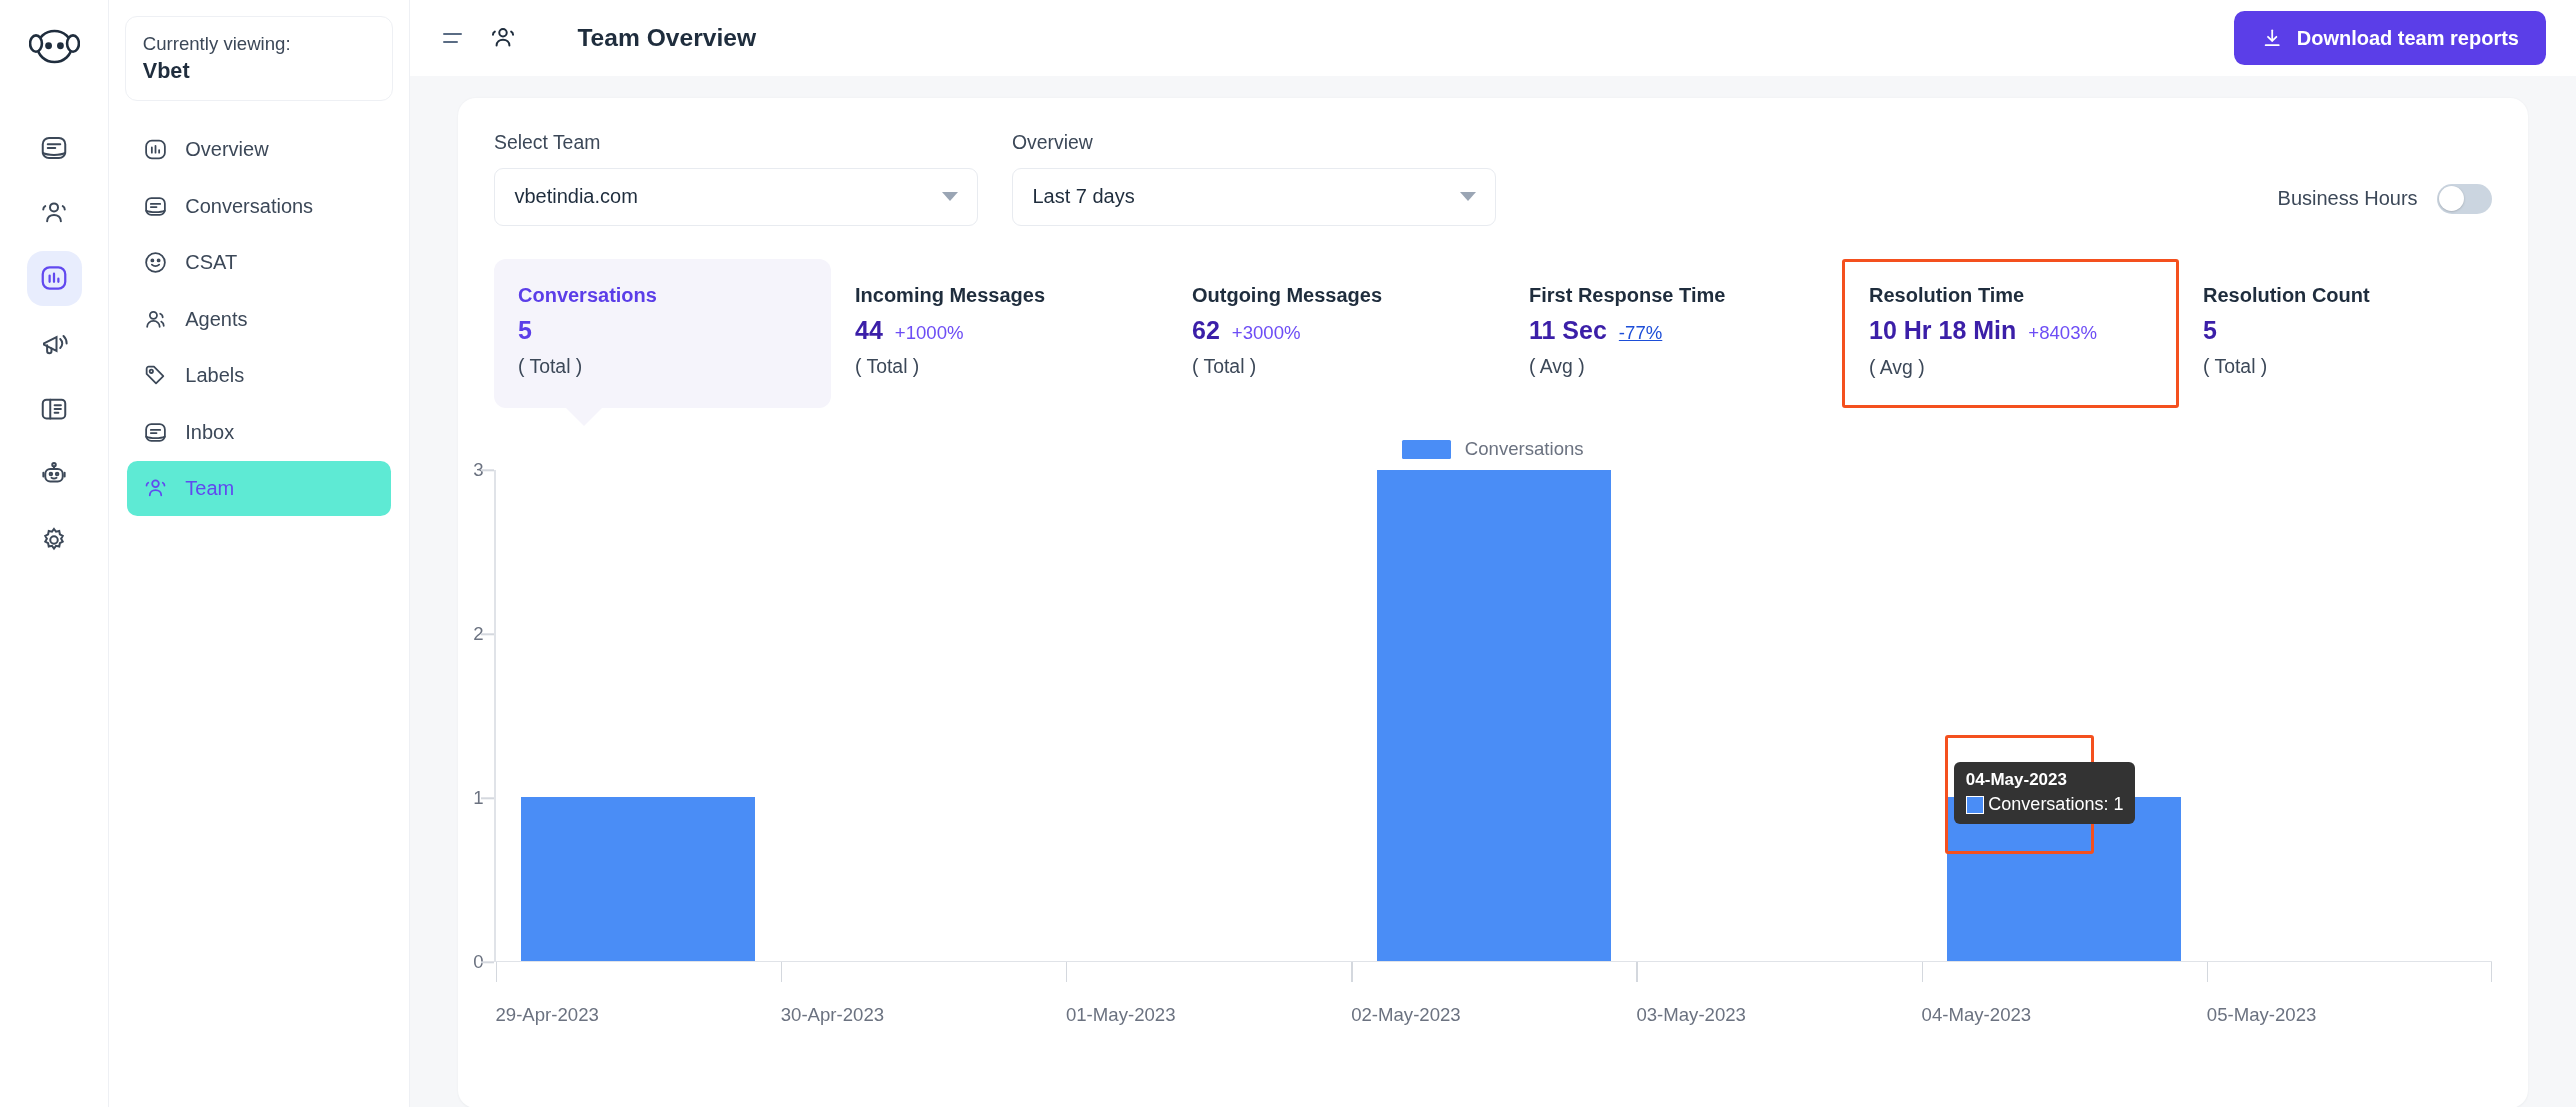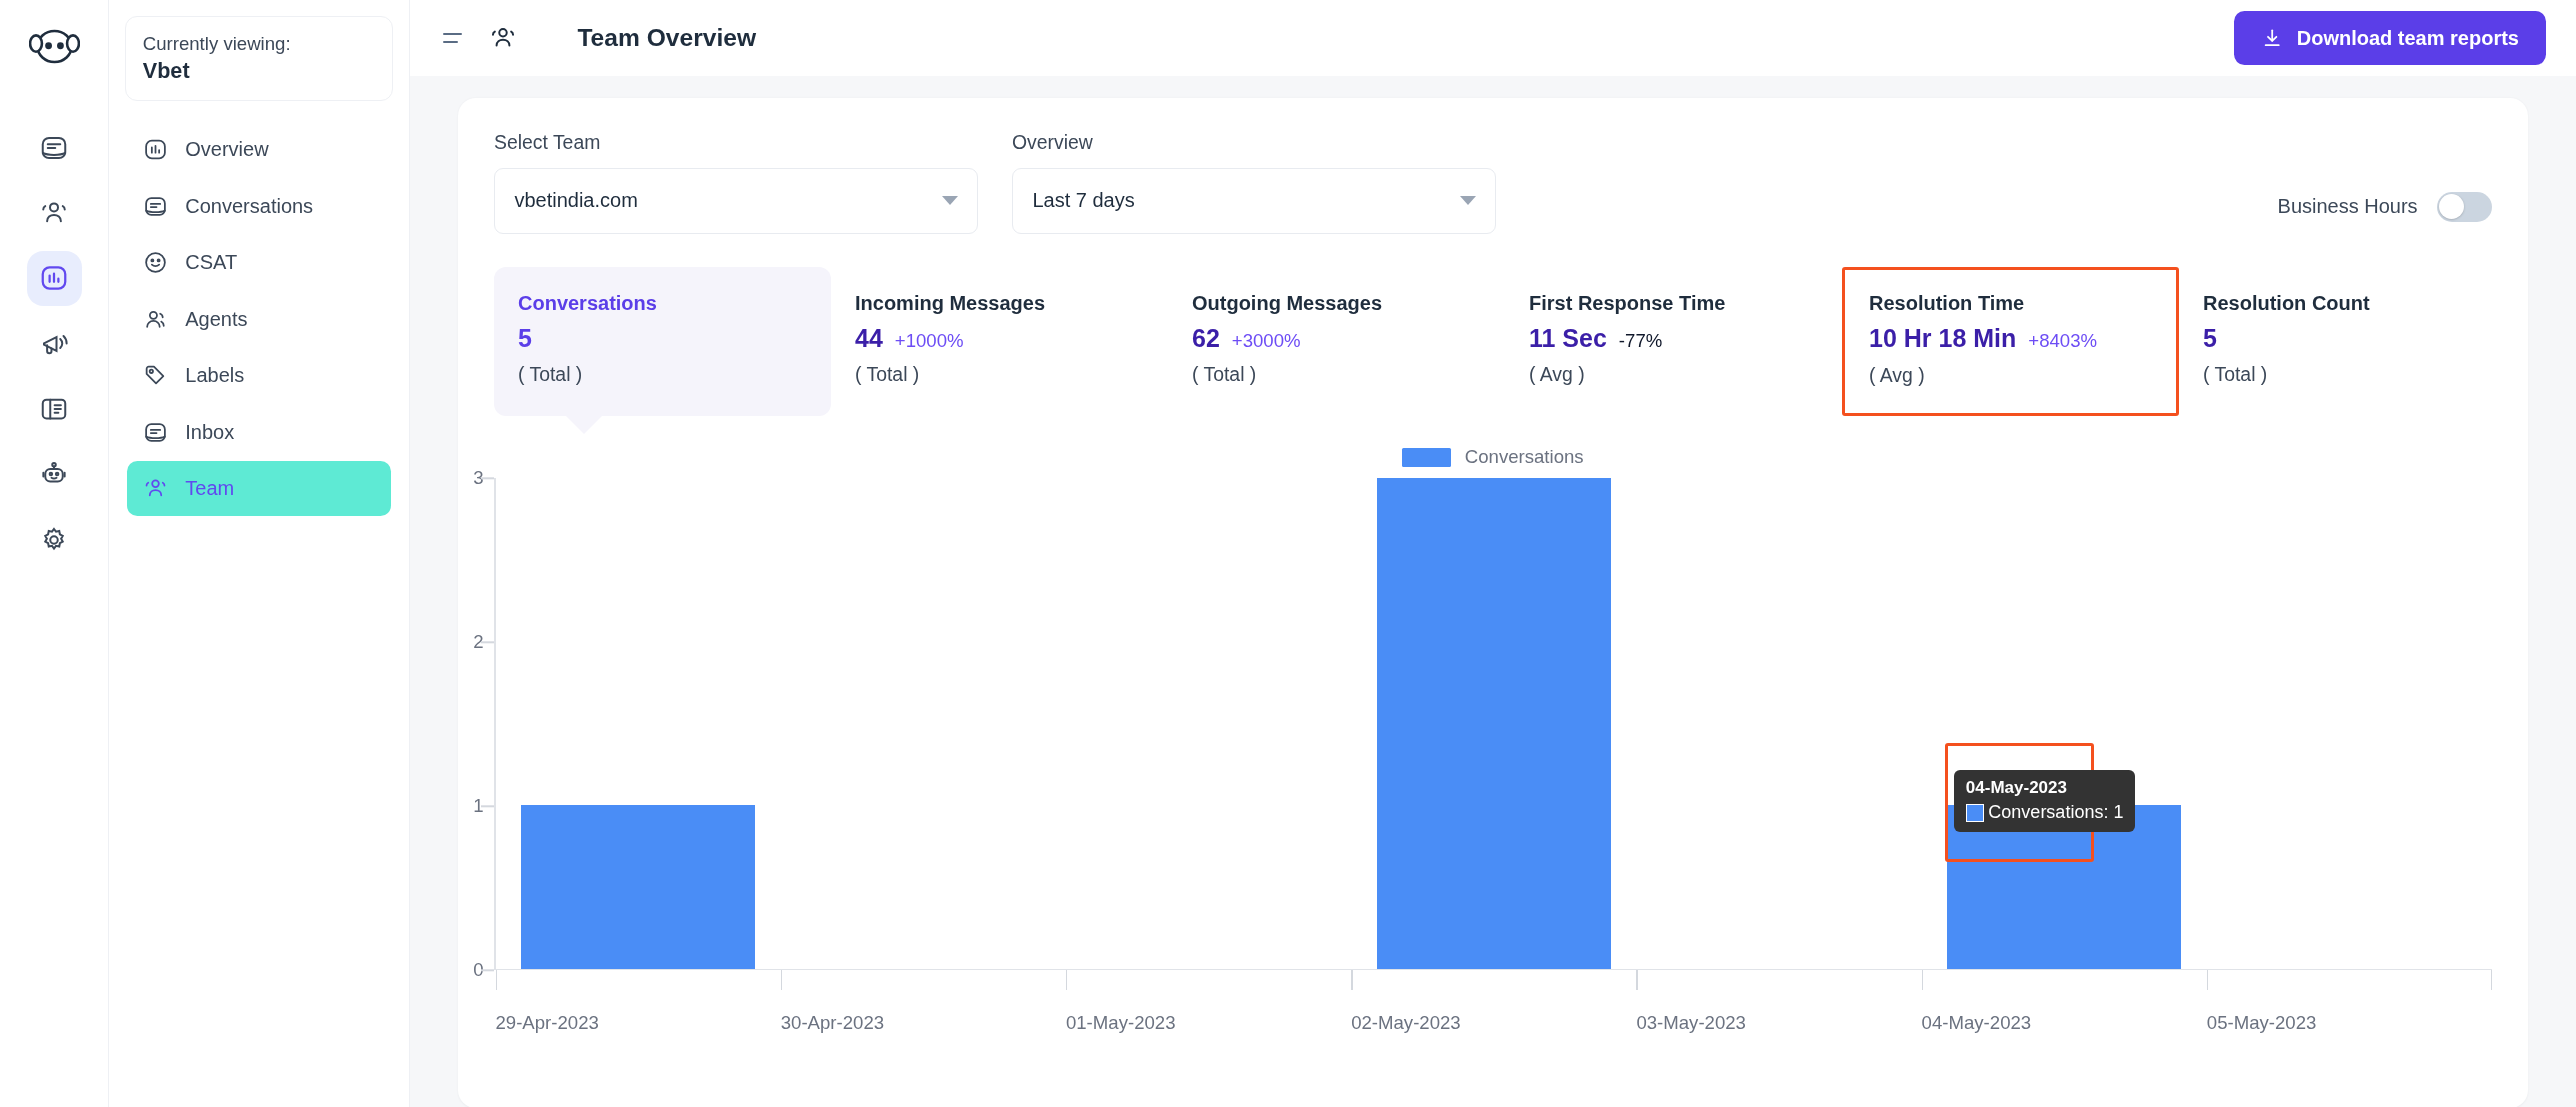--- a/index.html
+++ b/index.html
@@ -168,21 +168,21 @@
     margin-bottom: 12px;
   }
   .field { display: flex; flex-direction: column; }
   .field-label {
     font-size: 19.4px;
     color: #3c4858;
     margin-bottom: 13.4px;
   }
   .select {
     width: 484px;
-    height: 66px;
+    height: 58px;
     border: 1.5px solid #e8ebf0;
     border-radius: 9px;
     display: flex;
     align-items: center;
     padding: 0 19.4px;
     font-size: 20px;
     color: #1f2d3d;
     background: #fff;
   }
   .select .caret {
@@ -267,21 +267,21 @@
     color: #3b1fa8;
     white-space: nowrap;
   }
   .metric.selected .metric-value { color: #5b3ee8; font-weight: 700; }
   .metric-delta {
     font-size: 18.6px;
     font-weight: 400;
     white-space: nowrap;
   }
   .delta-up { color: #6d4df5; }
-  .delta-down { color: #0f172a; }
+  .delta-down { color: #1d4ed8; text-decoration: underline; }
   .metric-sub {
     font-size: 19.4px;
     color: #3c4858;
   }
 
   
   .chart-wrap {
     flex: 1 1 auto;
     position: relative;
     margin-top: 25px;

